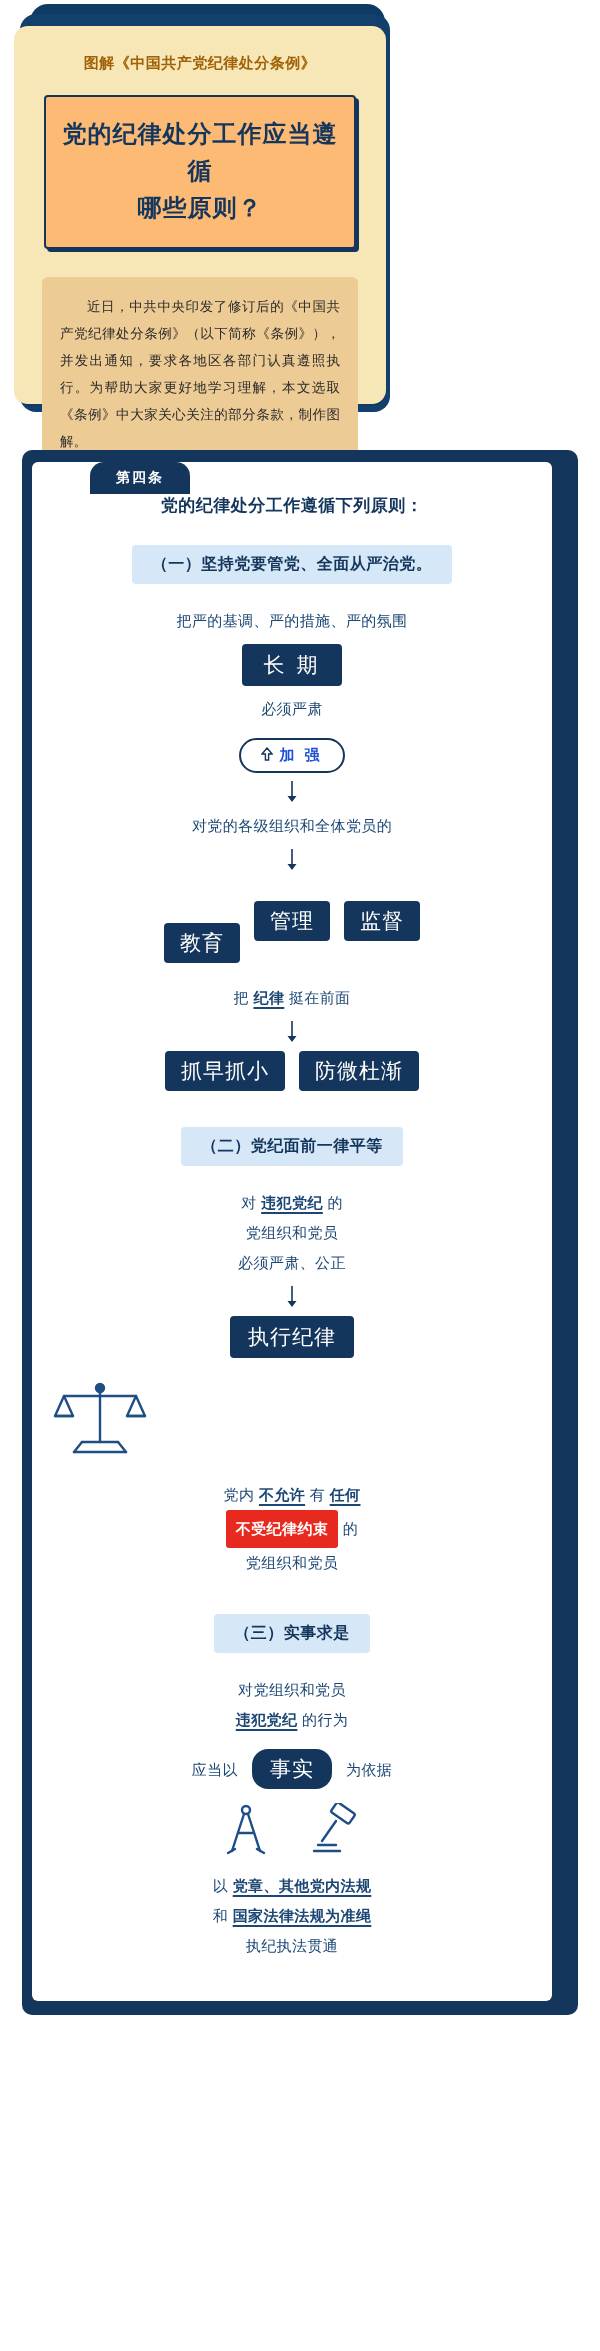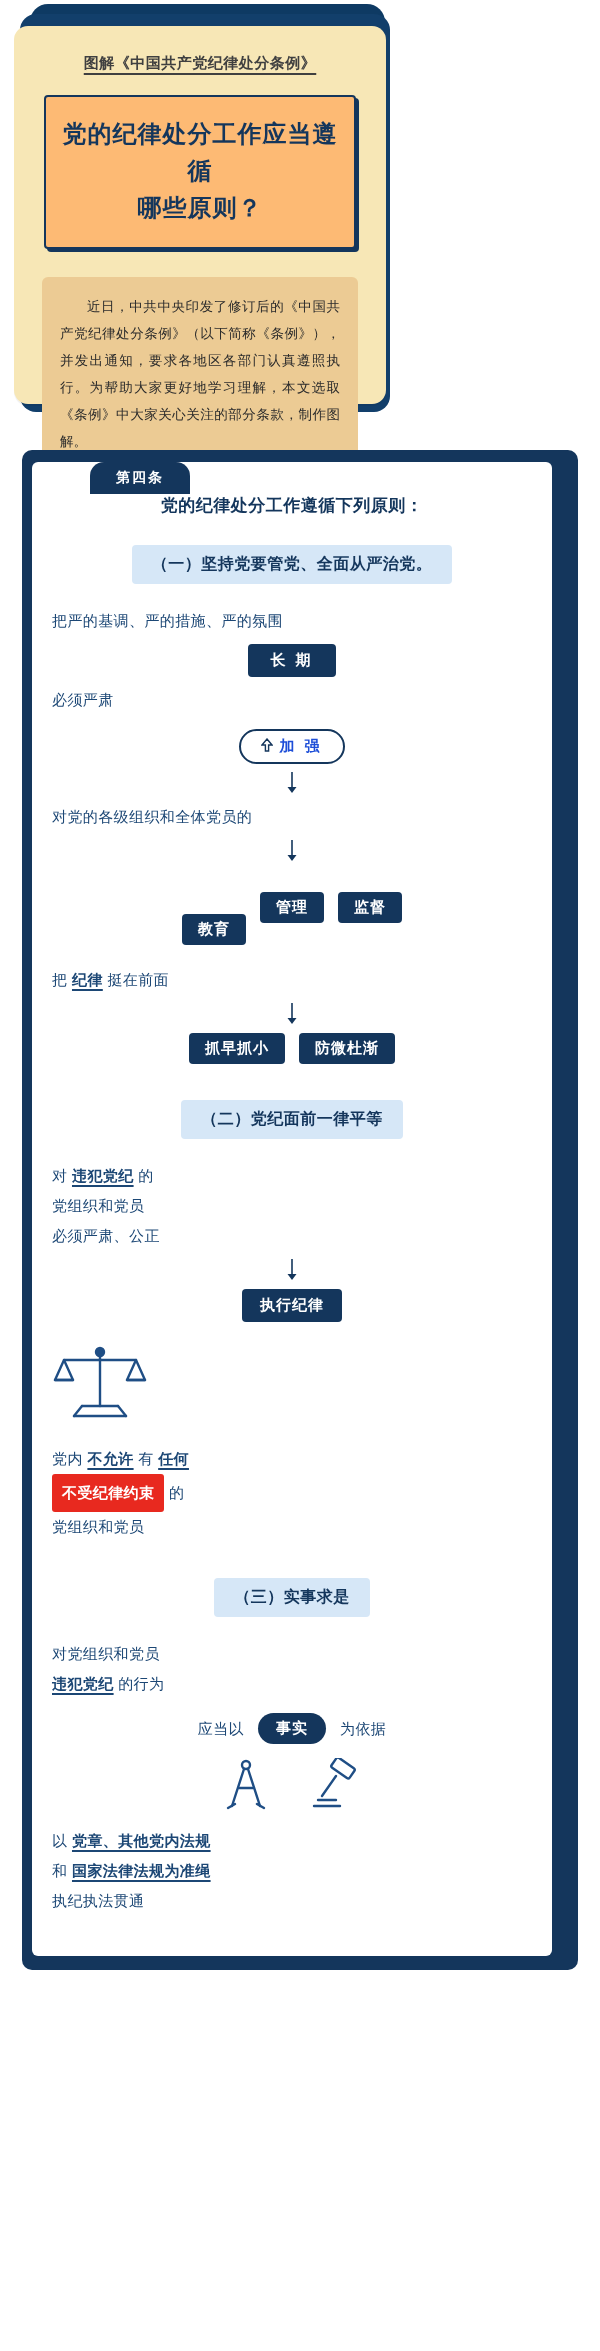--- a/index.html
+++ b/index.html
@@ -45,25 +45,24 @@
     box-shadow: 0 2px 0 rgba(0,0,0,0.05);
   }
   .hero-inner {
     position: absolute;
     left: 14px; top: 26px;
     width: 372px; height: 378px;
     padding: 28px 22px 0 22px;
   }
   .hero-eyebrow {
     text-align: center;
-    color: #404040;
+    color: #a16207;
     font-size: 15px;
     font-weight: bold;
     letter-spacing: 0.5px;
-    text-decoration: underline;
     text-underline-offset: 5px;
     text-decoration-thickness: 2px;
   }
   .hero-title-box {
     margin: 22px 8px 0 8px;
     background: #fdba74;
     border: 2px solid #14365c;
     border-radius: 4px;
     padding: 18px 10px 20px 10px;
     text-align: center;
@@ -134,34 +133,34 @@
     color: #14365c;
     font-size: 16px;
     font-weight: bold;
     padding: 9px 20px;
     border-radius: 4px;
     text-align: center;
     width: fit-content;
     letter-spacing: 0.5px;
   }
   .ctext {
-    text-align: left;
+    text-align: center;
     color: #1c4775;
     font-size: 15px;
     line-height: 2.0;
     letter-spacing: 0.4px;
   }
   .u { text-decoration: underline; text-underline-offset: 4px; text-decoration-thickness: 2px; font-weight: bold; }
   .row-center { display: flex; justify-content: center; align-items: center; gap: 14px; flex-wrap: wrap; }
   .pill-dark {
     display: inline-block;
     background: #14365c;
     color: #ffffff;
-    font-size: 15px;
-    font-weight: bold;
+    font-size: 21px;
+    font-weight: normal;
     padding: 7px 22px;
     border-radius: 4px;
     letter-spacing: 3px;
   }
   .pill-outline {
     display: inline-flex;
     align-items: center;
     gap: 6px;
     background: #ffffff;
     border: 2px solid #14365c;

